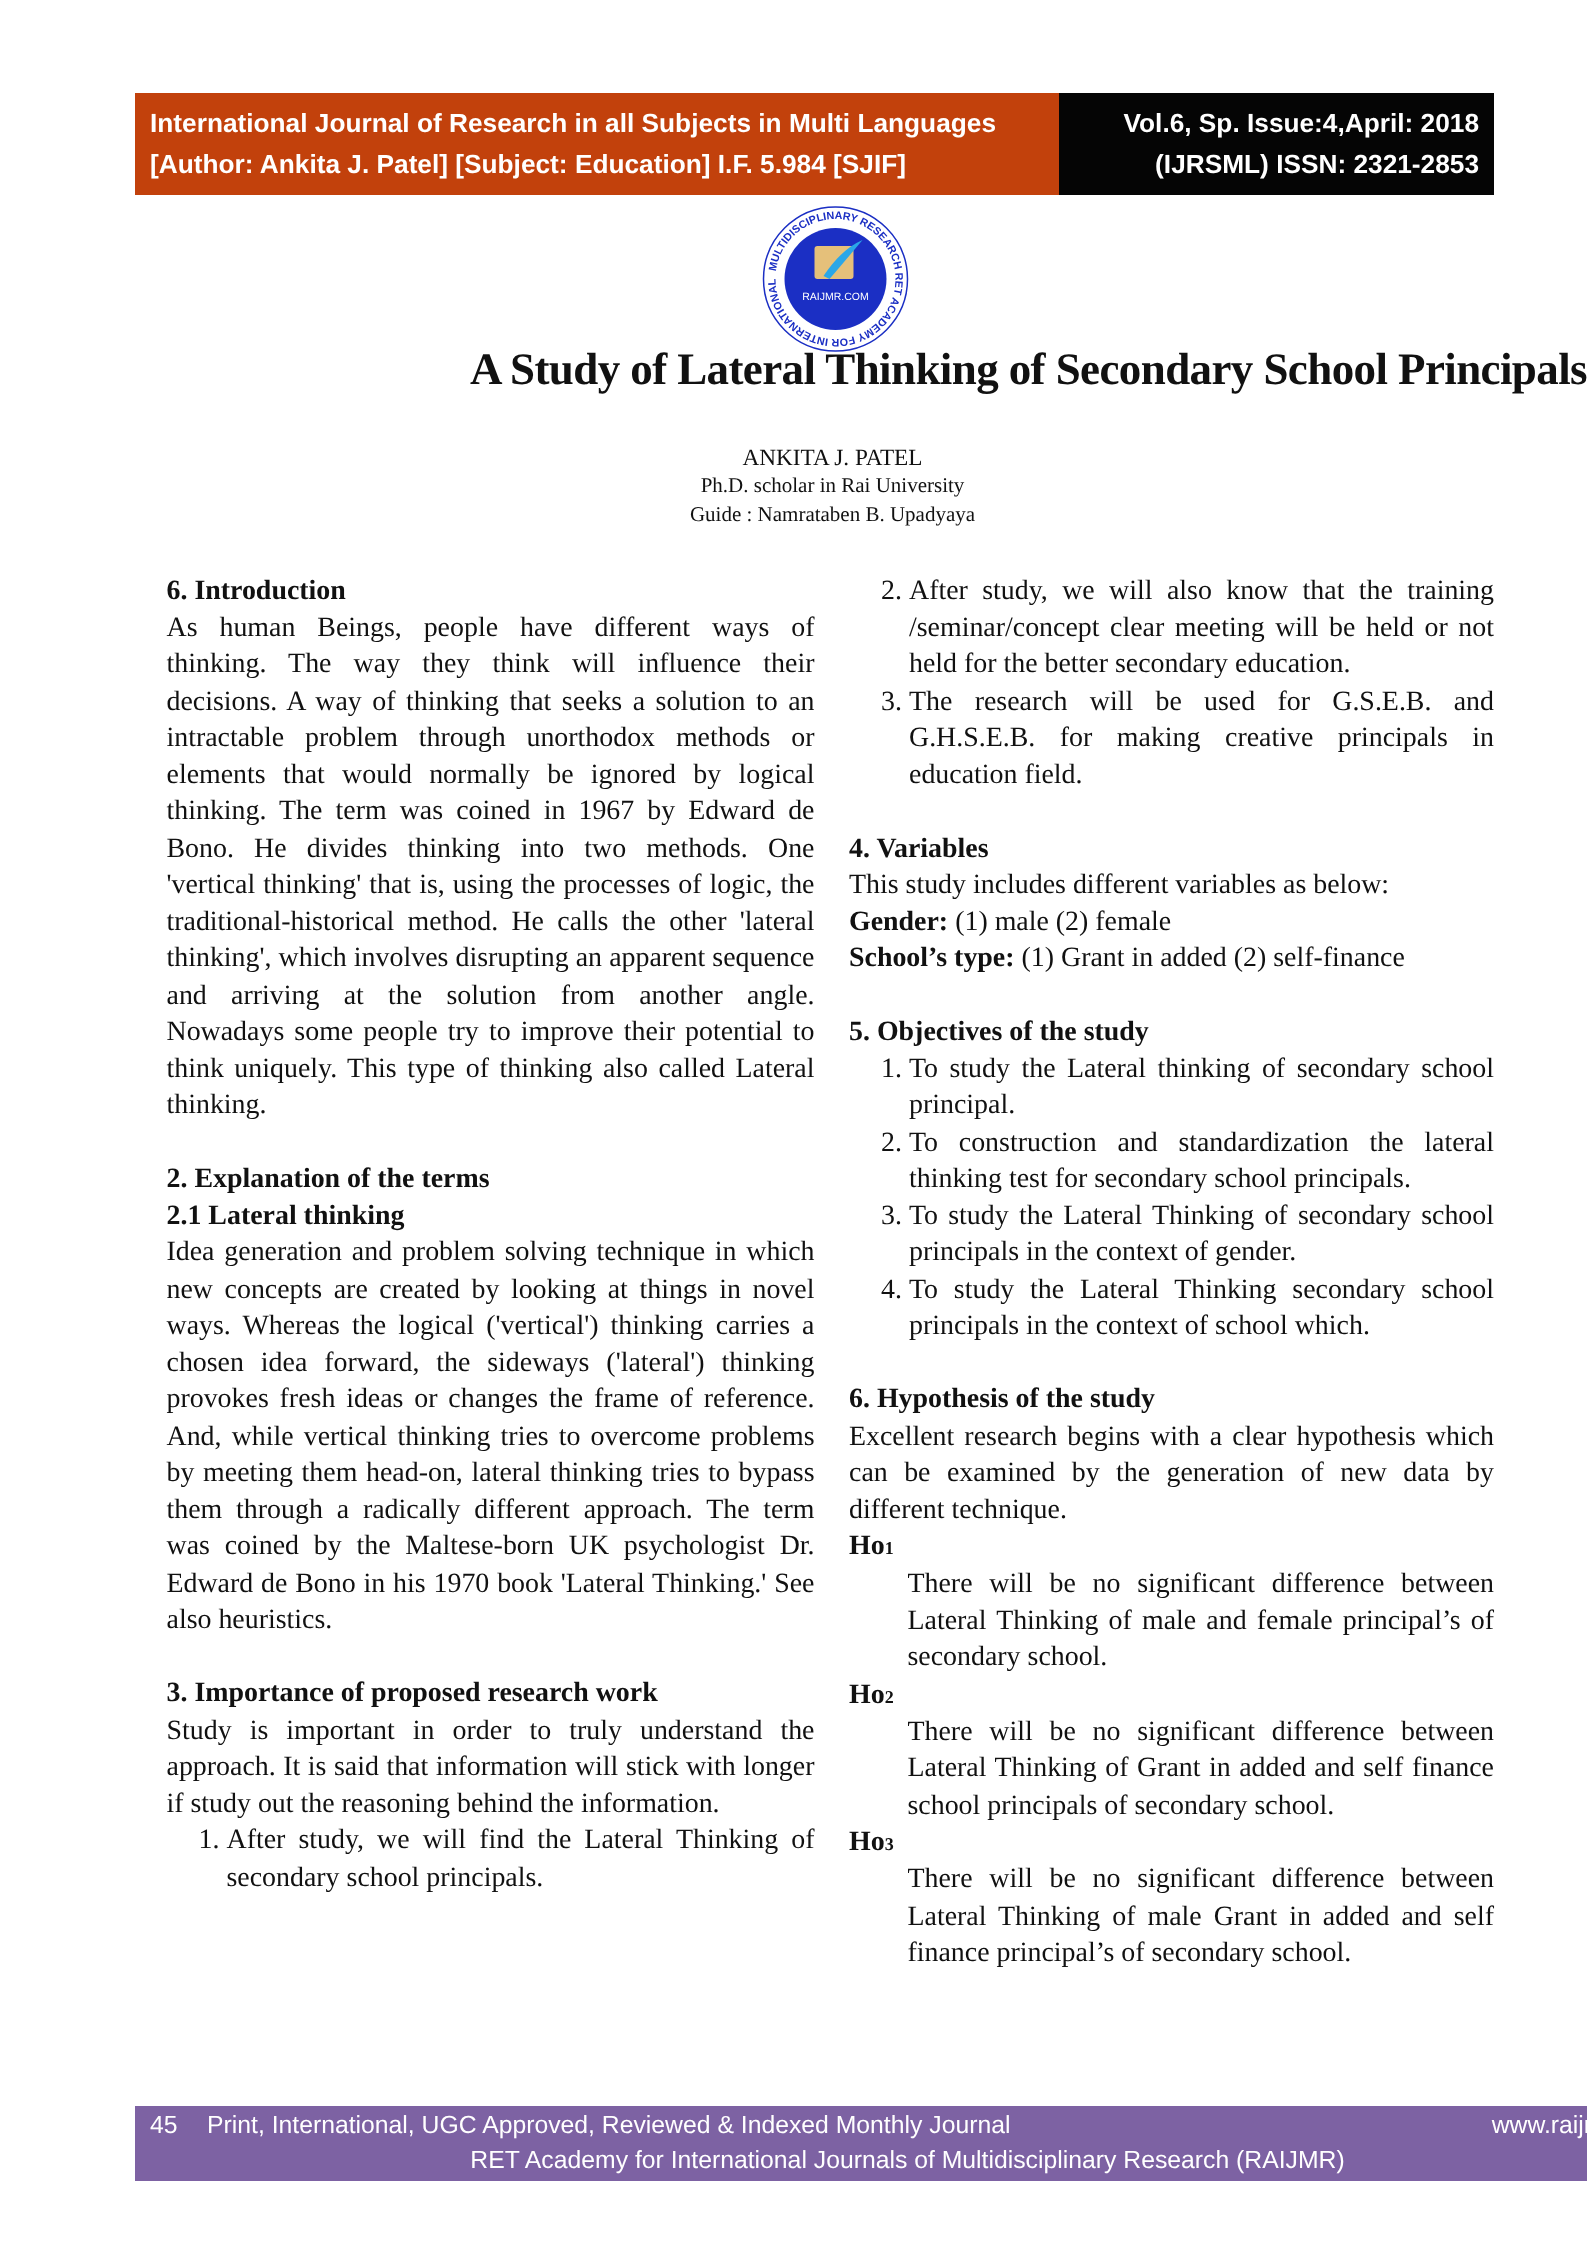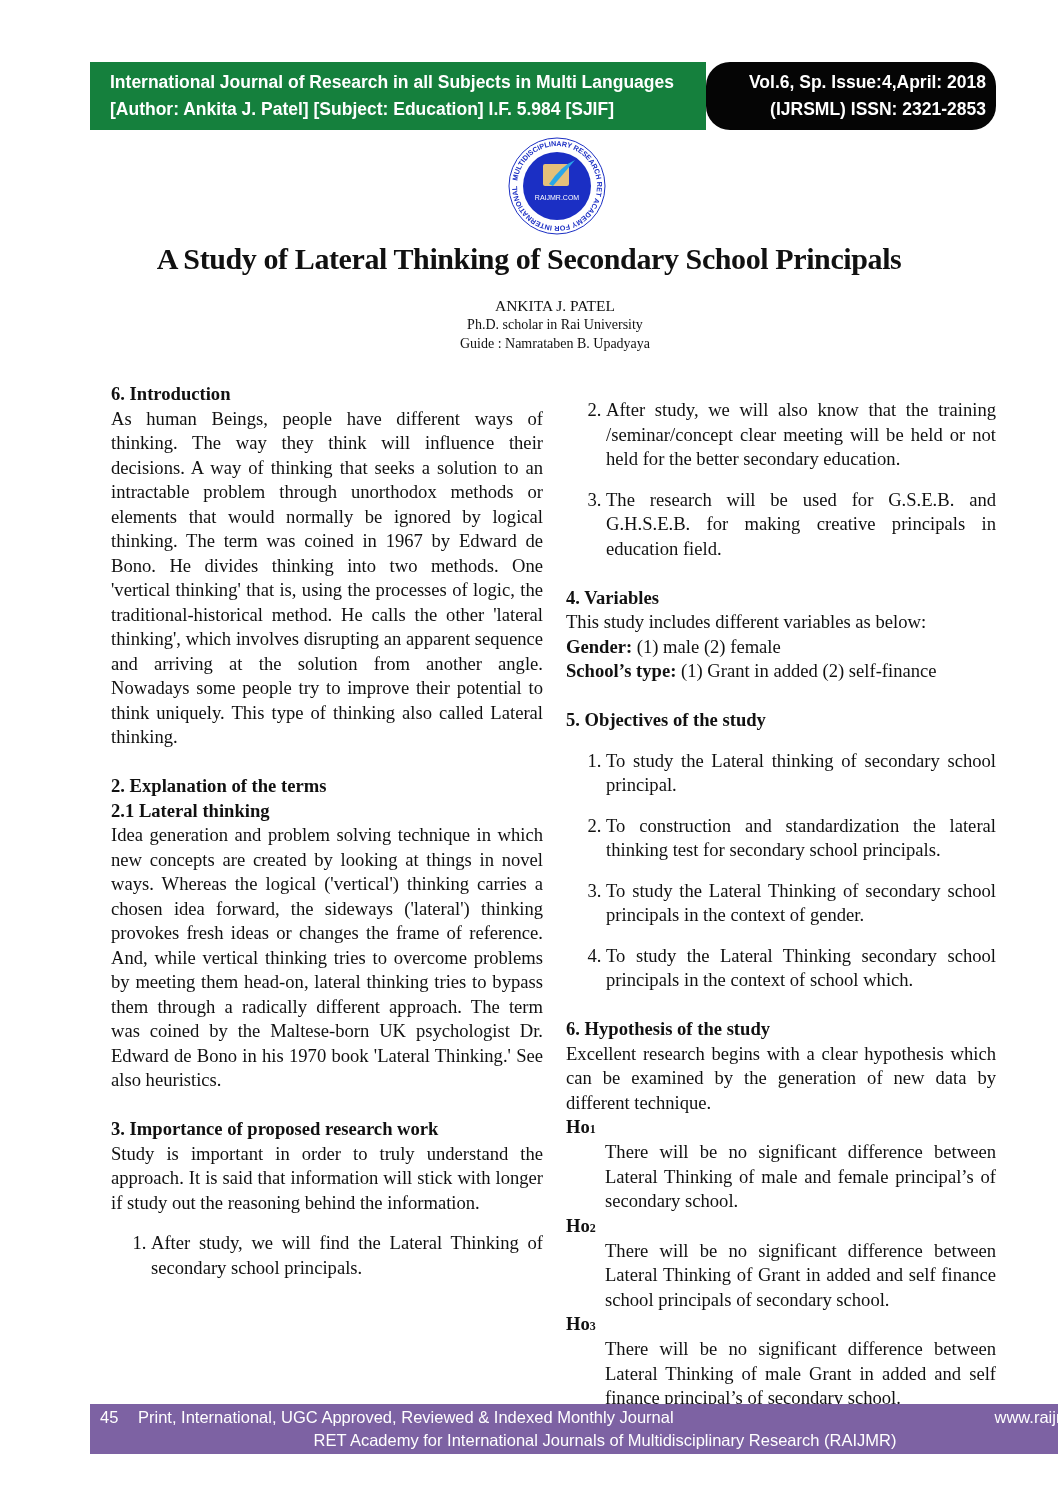--- a/index.html
+++ b/index.html
@@ -1,31 +1,31 @@
 <!DOCTYPE html>
 <html><head>
 <meta charset="utf-8">
 <style>
   html, body { margin:0; padding:0; background:#ffffff; }
   body { width:1058px; height:1497px; position:relative; overflow:hidden; font-family:"Liberation Serif", serif; color:#111; }
   .hdr { position:absolute; top:62px; left:90px; width:906px; height:68px; display:flex; }
-  .hdr-left { background:#15803d; color:#fff; width:616px; padding:7px 0 0 20px; box-sizing:border-box; font-family:"Liberation Sans", sans-serif; font-weight:bold; font-size:17.5px; line-height:27px; }
-  .hdr-right { background:#050505; color:#fff; flex:1; padding:7px 10px 0 0; box-sizing:border-box; text-align:right; font-family:"Liberation Sans", sans-serif; font-weight:bold; font-size:17.5px; line-height:27px;border-radius:24px; }
+  .hdr-left { background:#c2410c; color:#fff; width:616px; padding:7px 0 0 10px; box-sizing:border-box; font-family:"Liberation Sans", sans-serif; font-weight:bold; font-size:17.5px; line-height:27px; }
+  .hdr-right { background:#050505; color:#fff; flex:1; padding:7px 10px 0 0; box-sizing:border-box; text-align:right; font-family:"Liberation Sans", sans-serif; font-weight:bold; font-size:17.5px; line-height:27px; }
   .logo { position:absolute; top:136px; left:503px; width:108px; height:100px; }
-  .title { position:absolute; top:242px; left:0; width:1058px; text-align:center; font-weight:bold; font-size:30px; letter-spacing:-0.4px; }
+  .title { position:absolute; top:230px; left:0; width:1058px; text-align:right; font-weight:bold; font-size:30px; letter-spacing:-0.4px; }
   .byline { position:absolute; top:296px; left:0; width:1110px; text-align:center; font-size:14px; line-height:19px; }
   .byline .name { font-size:15.5px; }
   .col { position:absolute; top:382px; width:432px; font-size:18.6px; line-height:24.5px; }
   .col.left { left:111px; }
   .col.right { left:566px; width:430px; }
   .h { font-weight:bold; }
   .p { text-align:justify; }
   .gap { height:24.5px; }
   ol { margin:0; padding:0 0 0 40px; }
-  ol li { text-align:justify; padding-left:0;margin-top:16px; }
+  ol li { text-align:justify; padding-left:0; }
   .col.right ol { padding-left:40px; }
   .hyp { display:flex; }
   .hyp .lbl { font-weight:bold; width:39px; flex:none; }
   .hyp .lbl sub { font-size:12px; vertical-align:baseline; }
   .hyp .txt { text-align:justify; flex:1;margin-top:25px; }
   .ftr { position:absolute; top:1404px; left:90px; width:1030px; height:50px; background:#7d62a3; color:#fff; font-family:"Liberation Sans", sans-serif; font-weight:normal; font-size:16.5px; line-height:23px; }
   .ftr .row1 { display:flex; padding:2px 10px 0 10px; }
   .ftr .row1 .pg { width:38px; }
   .ftr .row1 .mid { flex:1; }
   .ftr .row2 { text-align:center; }

